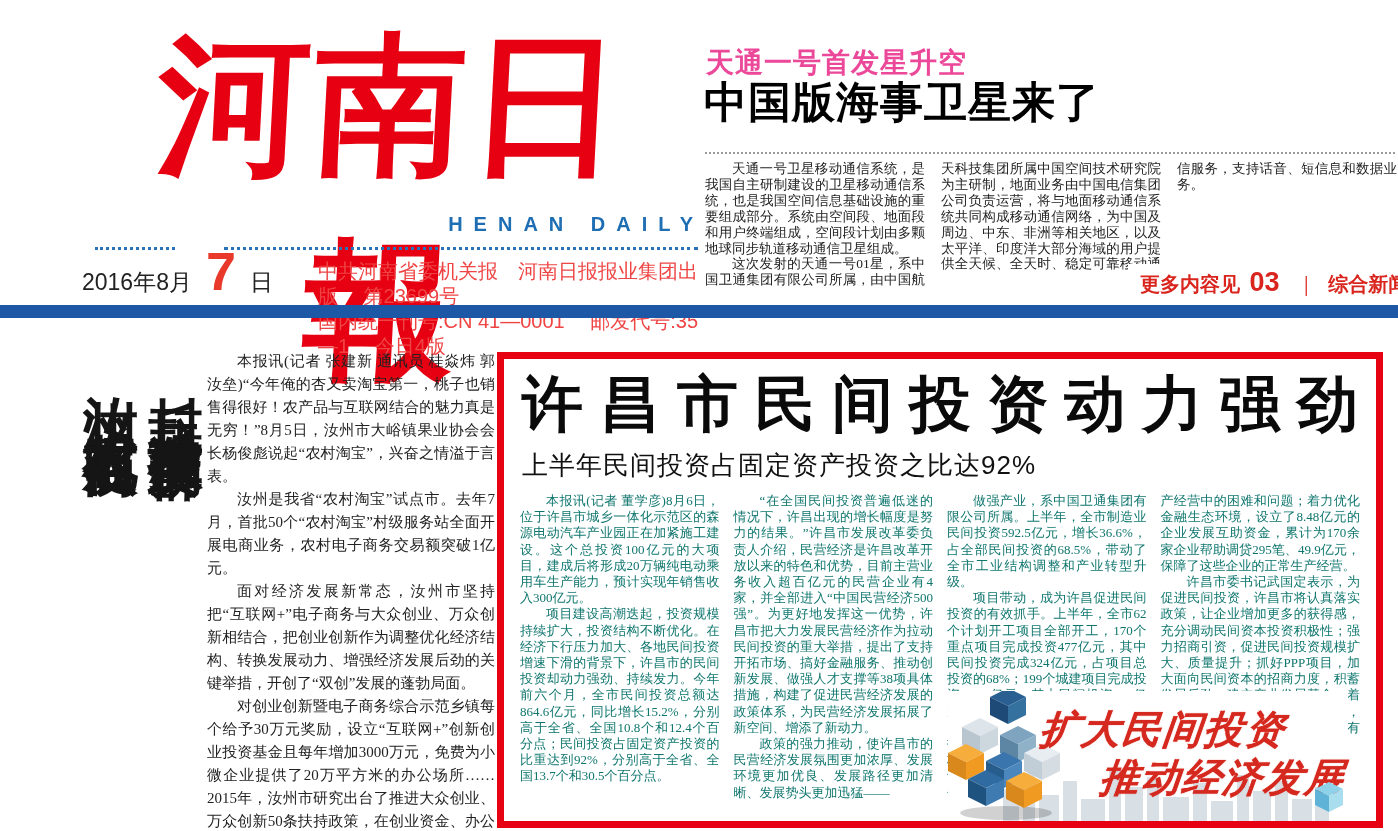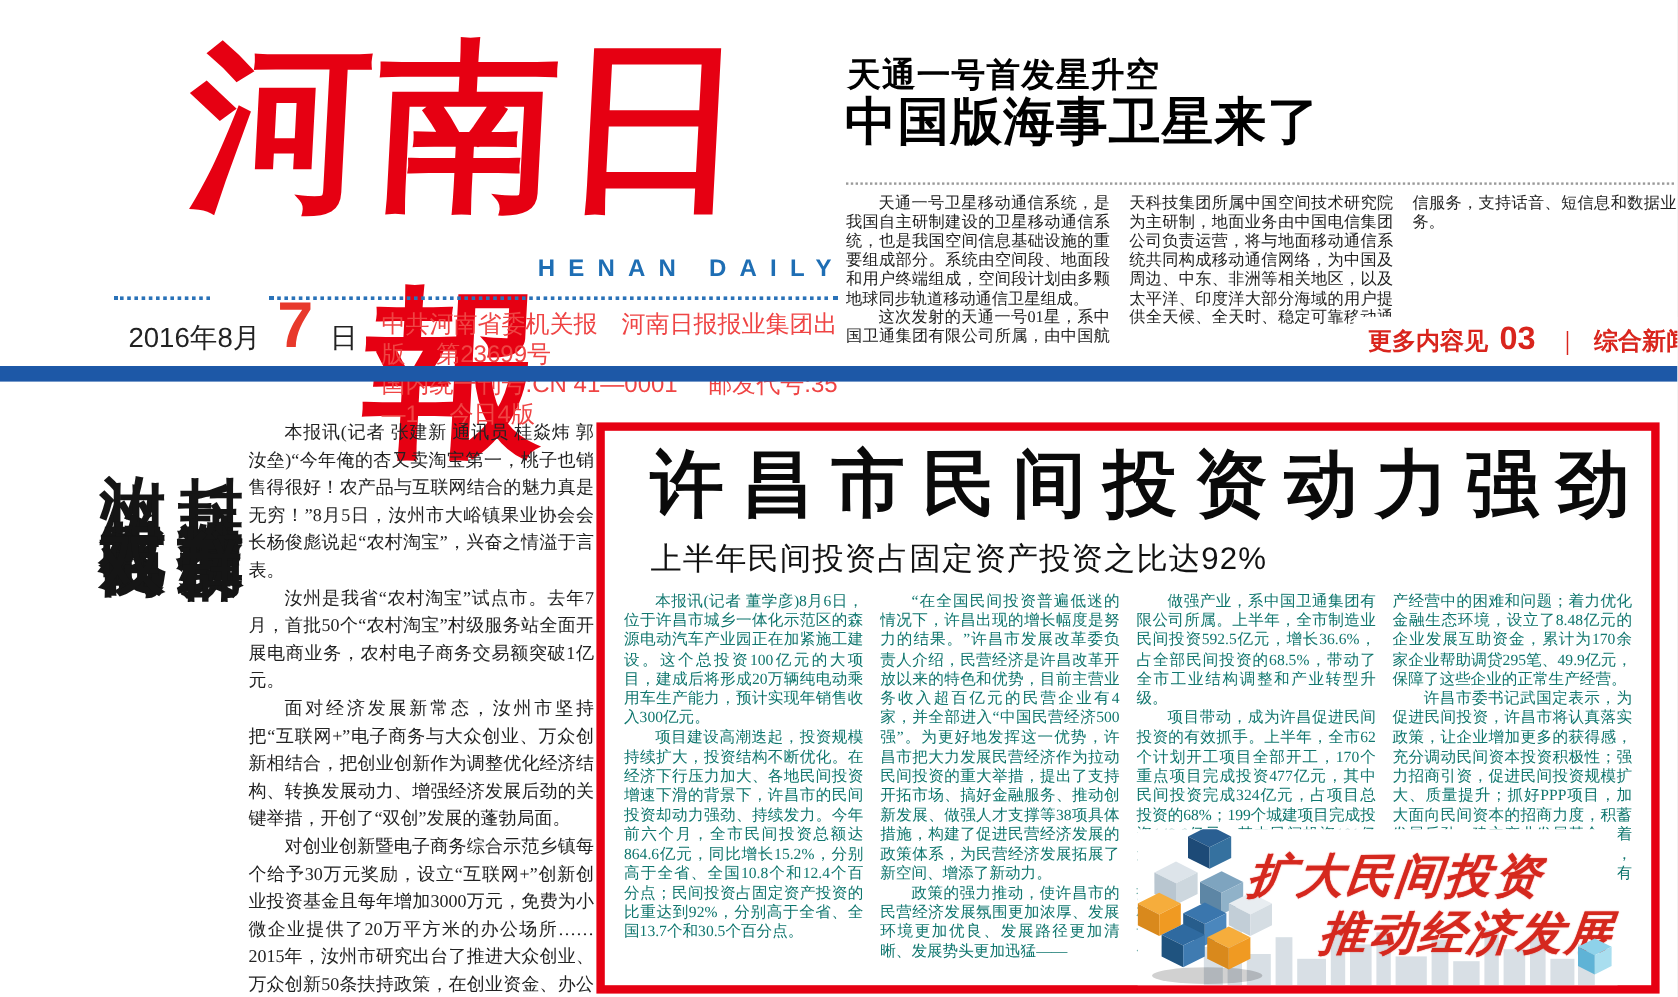--- a/index.html
+++ b/index.html
@@ -20,38 +20,38 @@
   }
   .masthead-en {
     position:absolute; left:112px; top:213px; width:592px; text-align:right;
     color:#1e6eb4; font-size:20px; letter-spacing:11px; font-weight:bold;
     font-family:"Liberation Sans","DejaVu Sans",sans-serif;
   }
   .dotted-a { position:absolute; left:95px;  top:247px; width:80px;  border-top:3px dotted #2a72b8; }
   .dotted-b { position:absolute; left:224px; top:247px; width:474px; border-top:3px dotted #2a72b8; }
 
   .date-row {
-    position:absolute; left:107px; top:244px; display:flex; align-items:baseline;
+    position:absolute; left:82px; top:244px; display:flex; align-items:baseline;
     font-family:"Liberation Sans","DejaVu Sans",sans-serif;
     font-size:23px; color:#222;
   }
   .big-day { font-size:54px; color:#e8392b; margin:0 14px; font-weight:bold; line-height:1; }
   .weekday {
     position:absolute; left:95px; top:286px; font-size:19px; color:#222;
     font-family:"Liberation Sans","DejaVu Sans",sans-serif; letter-spacing:1px;
   }
   .pubinfo {
     position:absolute; left:318px; top:259px; width:390px;
     font-size:20px; line-height:25px; color:#ef4444;
     font-family:"Liberation Sans","DejaVu Sans",sans-serif;
   }
 
   
   .kicker {
-    position:absolute; left:706px; top:44px; font-size:28px; font-weight:bold; color:#000000;
+    position:absolute; left:706px; top:44px; font-size:28px; font-weight:bold; color:#ec4899;
     font-family:"Liberation Sans","DejaVu Sans",sans-serif; letter-spacing:1px;
   }
   .ts-headline {
     position:absolute; left:704px; top:79px; font-size:43px; font-weight:bold; color:#000;
     letter-spacing:1px; line-height:1.1;
   }
   .ts-dotted { position:absolute; left:705px; top:152px; width:690px; border-top:2px dotted #9a9a9a; }
   .ts-body {
     position:absolute; left:705px; top:161px; width:692px; height:143px; overflow:hidden;
     column-count:3; column-gap:16px; column-fill:auto;
@@ -83,21 +83,21 @@
   
   .left-col {
     position:absolute; left:207px; top:350px; width:288px; height:481px; overflow:hidden;
     font-size:15px; line-height:23px; text-align:justify; color:#222;
   }
   .left-col p { text-indent:2em; }
 
   
   .main-box {
     position:absolute; left:497px; top:352px; width:886px; height:476px;
-    border:7px solid #e60012; background:#fff;padding-left:20px;
+    border:7px solid #e60012; background:#fff;
   }
   .mb-headline {
     margin:12px 18px 0 18px; font-size:61px; font-weight:bold; color:#0a0a0a; line-height:1.12;
     text-align:justify; text-align-last:justify;
   }
   .mb-subhead {
     margin:9px 18px 0 18px; font-size:26px; color:#111; letter-spacing:1px;
     font-family:"Liberation Sans","DejaVu Sans",sans-serif;
   }
   .mb-body {

